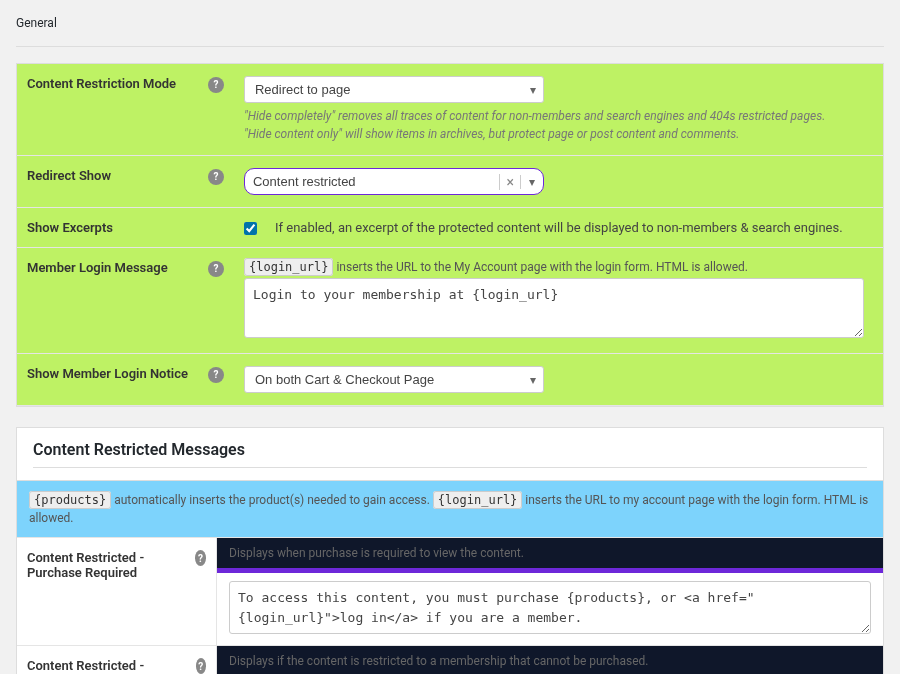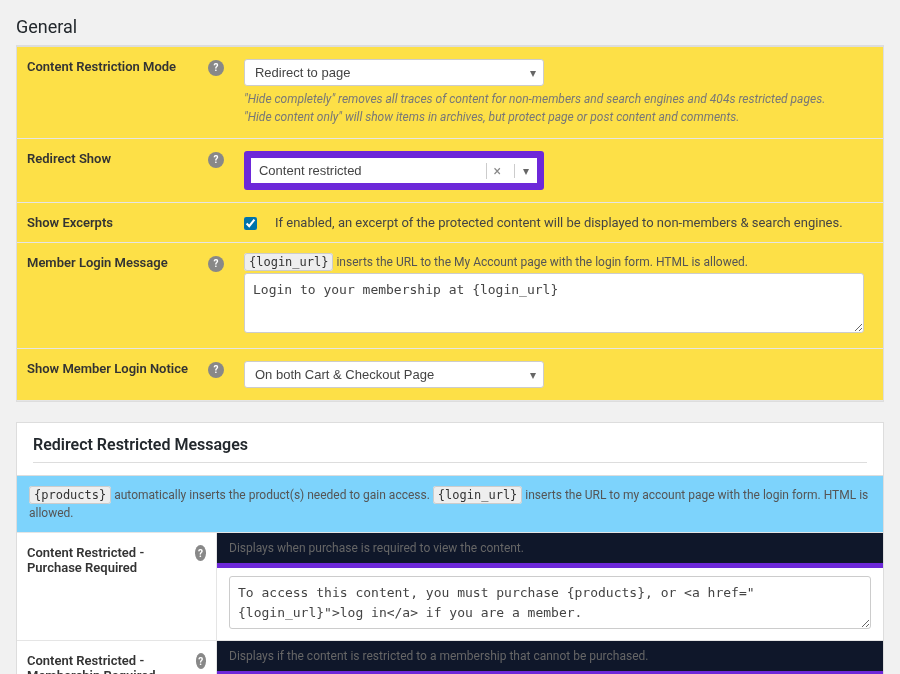--- a/index.html
+++ b/index.html
@@ -4,39 +4,39 @@
   <style>
     * { box-sizing: border-box; margin: 0; padding: 0; }
     body {
       font-family: -apple-system, BlinkMacSystemFont, "Segoe UI", Roboto, sans-serif;
       font-size: 13px;
       background: #f1f1f1;
       color: #444;
       padding: 16px;
     }
     .section-title {
-      font-size: 18px;
+      font-size: 12px;
       font-weight: 400;
       color: #23282d;
       border-bottom: 1px solid #ddd;
-      padding-bottom: 8px;
-      margin-bottom: 0;
+      padding-bottom: 16px;
+      margin-bottom: 16px;
     }
     .section-title2 {
       font-size: 16px;
       font-weight: 600;
       color: #23282d;
       border-bottom: 1px solid #ddd;
       padding-bottom: 8px;
       margin-bottom: 0;
     }
     .settings-table {
       width: 100%;
       border-collapse: collapse;
-      background: #fde047;
+      background: #bef264;
     }
     .settings-table tr {
       border-bottom: 1px solid #e5e5e5;
     }
     .settings-table td {
       padding: 12px 10px;
       vertical-align: top;
     }
     .settings-table td.label-cell {
       width: 160px;
@@ -97,25 +97,24 @@
       color: #777;
       font-style: italic;
       margin-top: 4px;
       max-width: 600px;
       line-height: 1.5;
     }
     .redirect-select-wrapper {
       position: relative;
       display: inline-flex;
       align-items: center;
-      border: 7px solid #6d28d9;
-      border-radius: 3px;
+      border: 1px solid #6d28d9;
+      border-radius: 10px;
       background: #fff;
       min-width: 300px;
-      gap: 7px;
     }
     .redirect-select-wrapper input {
       border: none;
       outline: none;
       padding: 5px 8px;
       font-size: 13px;
       color: #444;
       flex: 1;
       background: transparent;
     }
@@ -334,21 +333,21 @@
               </select>
             </div>
           </td>
         </tr>
       </tbody>
     </table>
   </div>
 
   <div class="content-restricted-section">
     <div class="content-restricted-header">
-      <h3 class="section-title2">Redirect Restricted Messages</h3>
+      <h3 class="section-title2">Content Restricted Messages</h3>
     </div>
     <div class="cr-description">
       <span class="code-tag">{products}</span> automatically inserts the product(s) needed to gain access. <span class="code-tag">{login_url}</span> inserts the URL to my account page with the login form. HTML is allowed.
     </div>
 
     <div class="cr-row">
       <div class="cr-label-area">
         <span class="cr-label">Content Restricted - Purchase Required</span>
         <span class="help-icon">?</span>
       </div>

